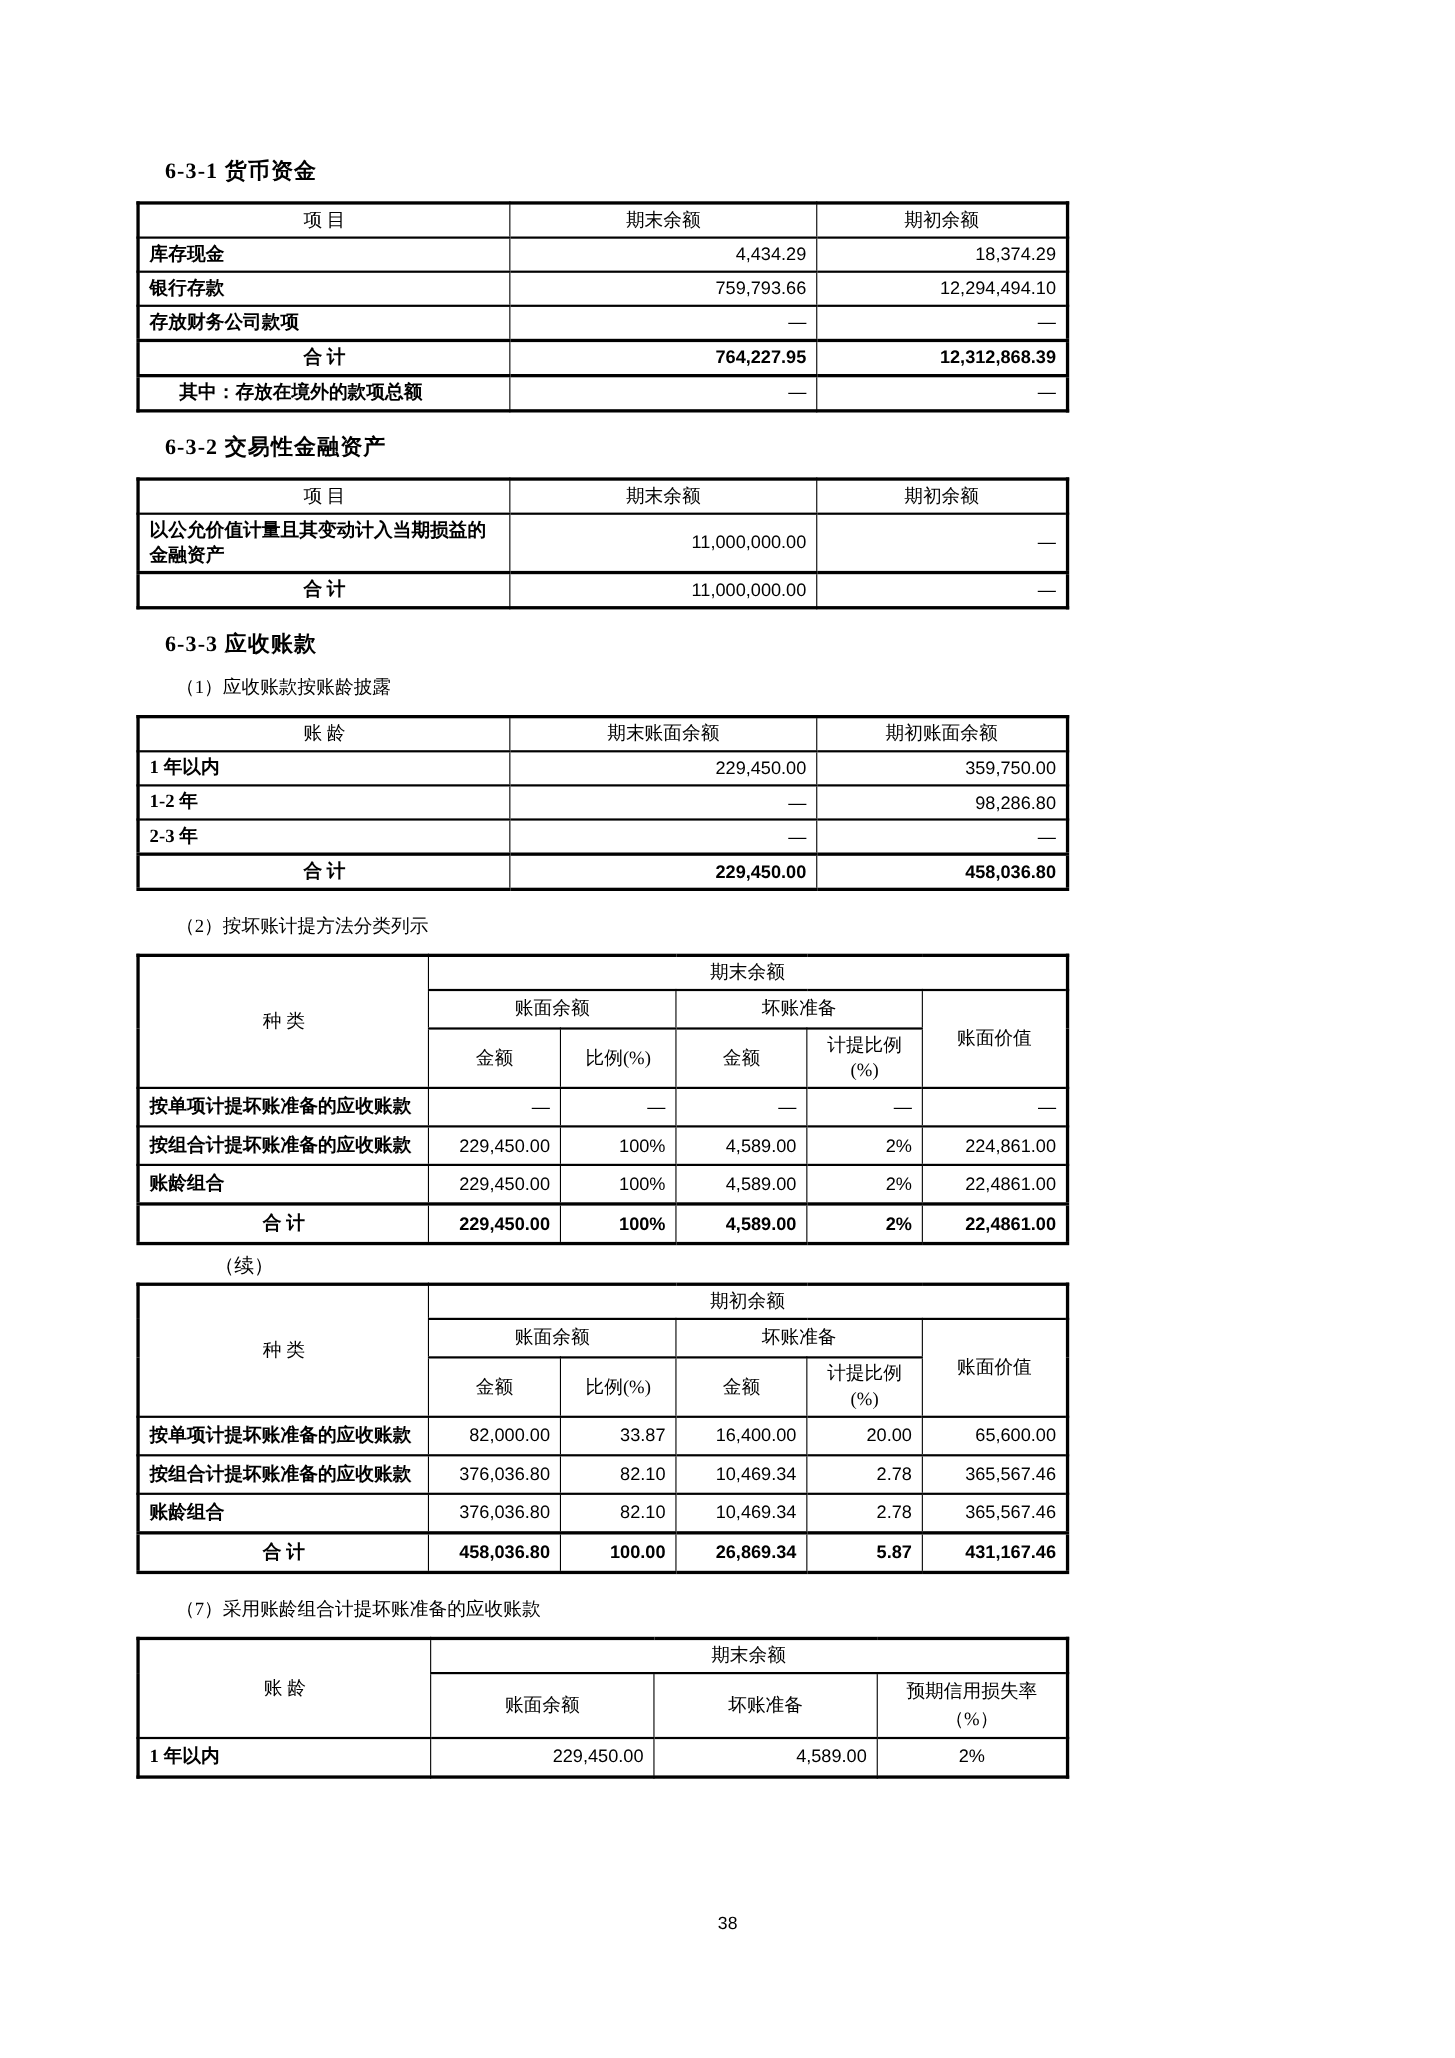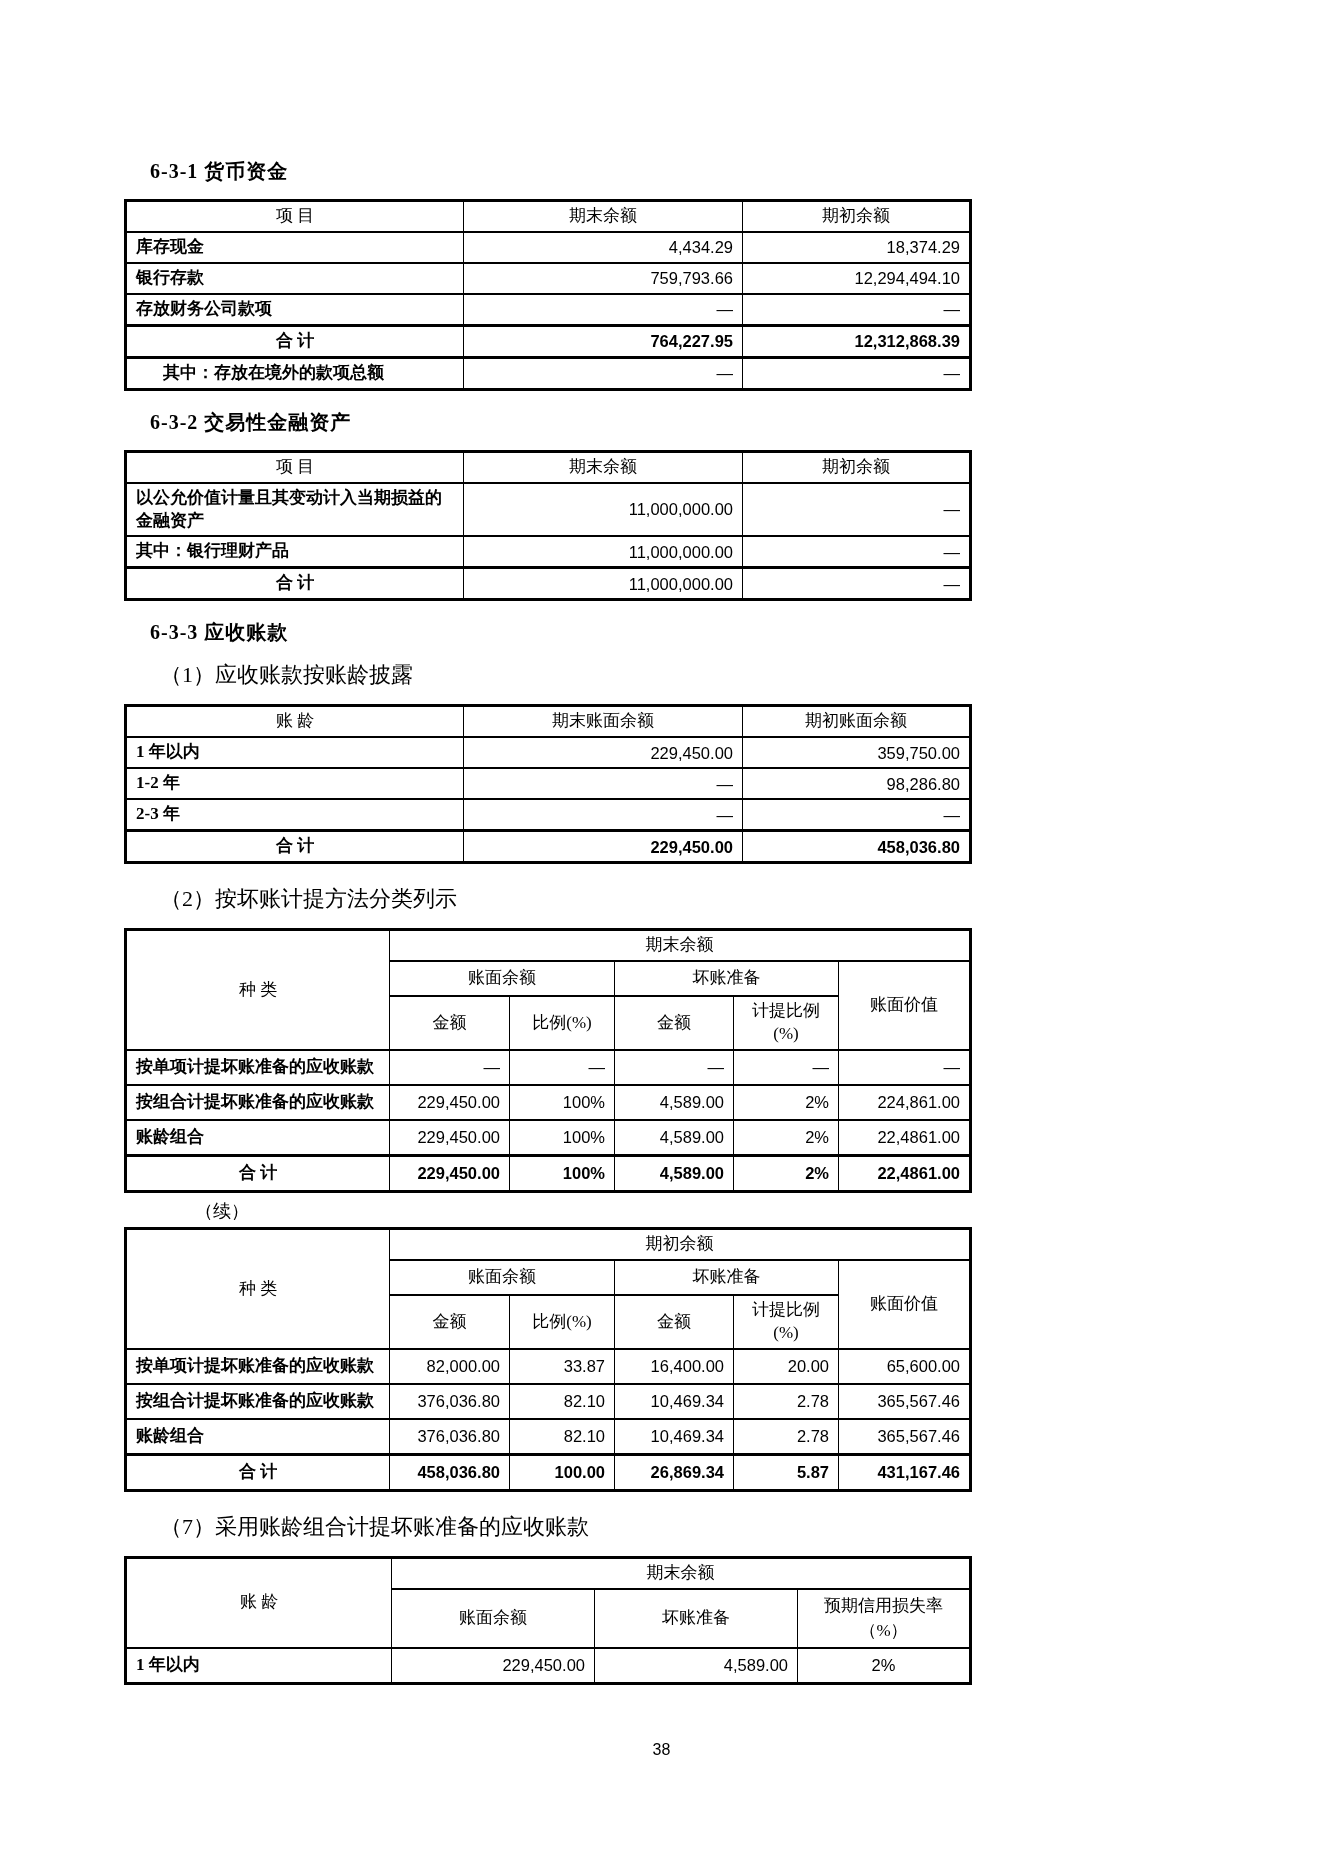--- a/index.html
+++ b/index.html
@@ -1,22 +1,22 @@
 <!DOCTYPE html>
 <html><head>
 <meta charset="utf-8">
 <style>
   html,body{margin:0;padding:0;background:#fff;}
   .page{
     width:1323px;height:1871px;position:relative;background:#fff;color:#000;
     font-family:"Liberation Serif","DejaVu Serif",serif;overflow:hidden;
   }
-  .content{position:absolute;left:124px;top:158px;width:845px;}
+  .content{position:absolute;left:124px;top:142px;width:845px;}
   .sec-title{font-size:20px;font-weight:bold;margin:0 0 14px 26px;letter-spacing:1px;}
-  .sub-title{font-size:22px;font-weight:normal;margin:0 0 14px 36px;}
+  .sub-title{font-size:17px;font-weight:normal;margin:0 0 14px 36px;}
   .cont-title{font-size:18px;font-weight:normal;margin:0 0 2px 71px;}
   table{border-collapse:collapse;table-layout:fixed;width:845px;border:3px solid #000;margin:0 0 18px 0;}
   td{
     border:1.5px solid #000;border-top-width:2px;border-bottom-width:2px;
     font-size:17px;padding:3px 9px;vertical-align:middle;word-break:break-all;line-height:1.35;
   }
   .hdr td{text-align:center;}
   .lbl{text-align:left;font-weight:bold;}
   .num{text-align:right;font-family:"Liberation Sans","DejaVu Sans",sans-serif;font-size:16.5px;}
   .ctr{text-align:center;}
@@ -102,25 +102,20 @@
           <tr class="hdr">
         <td>项  目</td>
         <td>期末余额</td>
         <td>期初余额</td>
       </tr>
       <tr>
         <td class="lbl">以公允价值计量且其变动计入当期损益的金融资产</td>
         <td class="num">11,000,000.00</td>
         <td class="num">—</td>
       </tr>
-      <tr>
-        <td class="lbl">其中：银行理财产品</td>
-        <td class="num">11,000,000.00</td>
-        <td class="num">—</td>
-      </tr>
       <tr class="total-label-only">
         <td class="lbl">合  计</td>
         <td class="num">11,000,000.00</td>
         <td class="num">—</td>
       </tr>
     </tbody>
       </table>
 
     <h2 class="sec-title">6-3-3 应收账款</h2>
 

